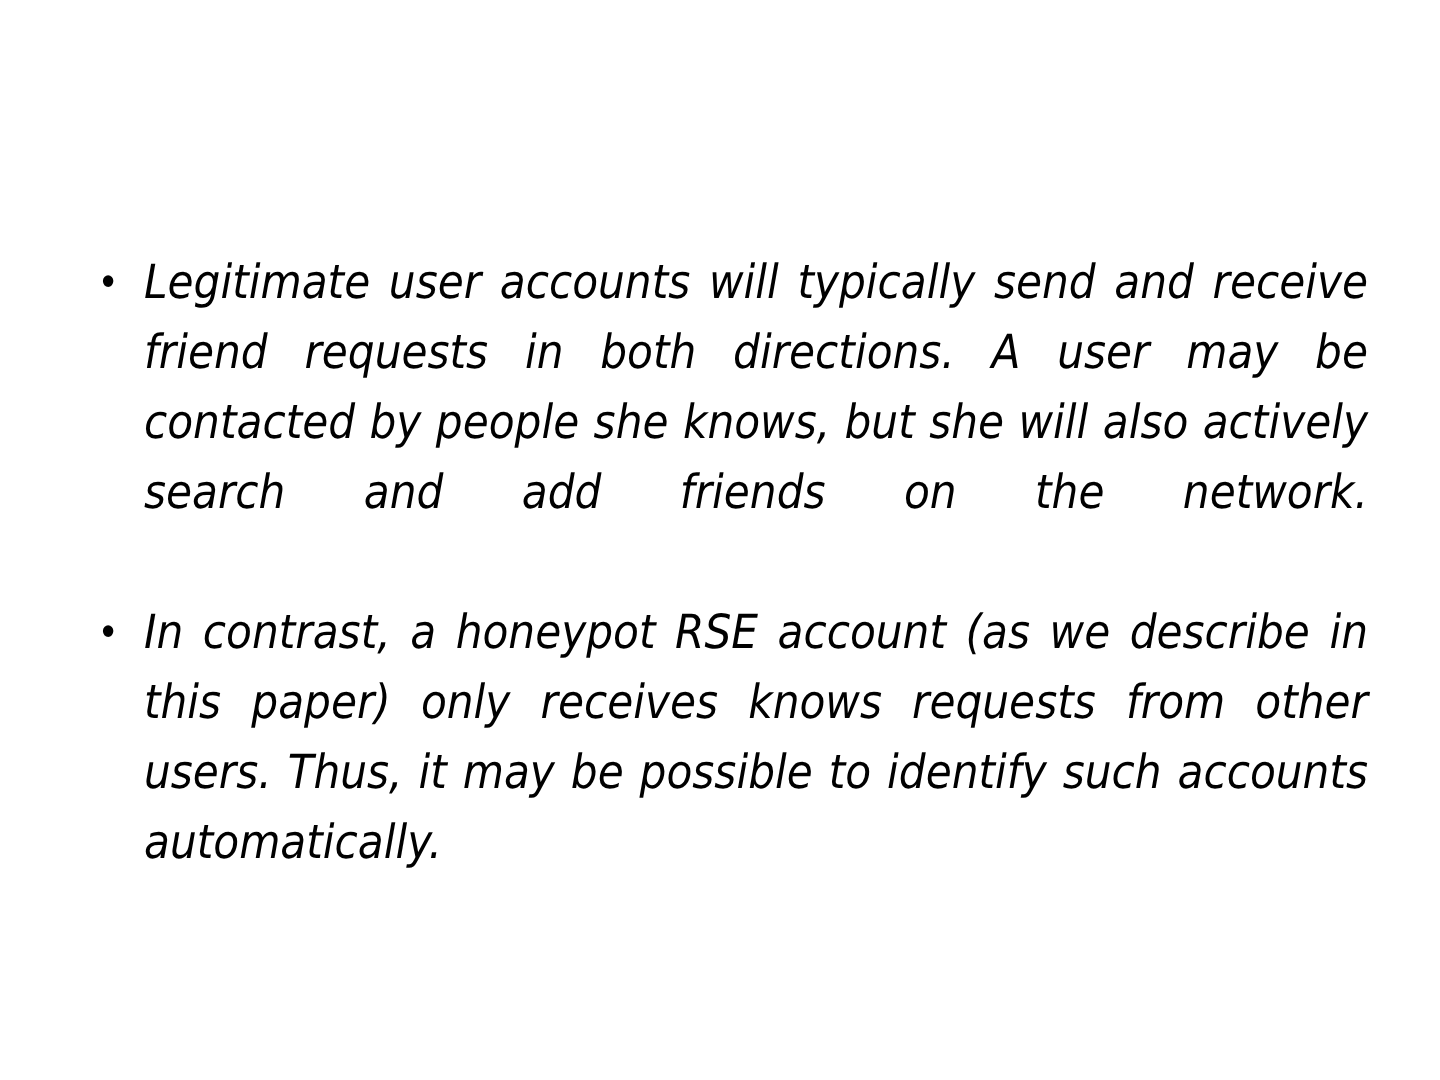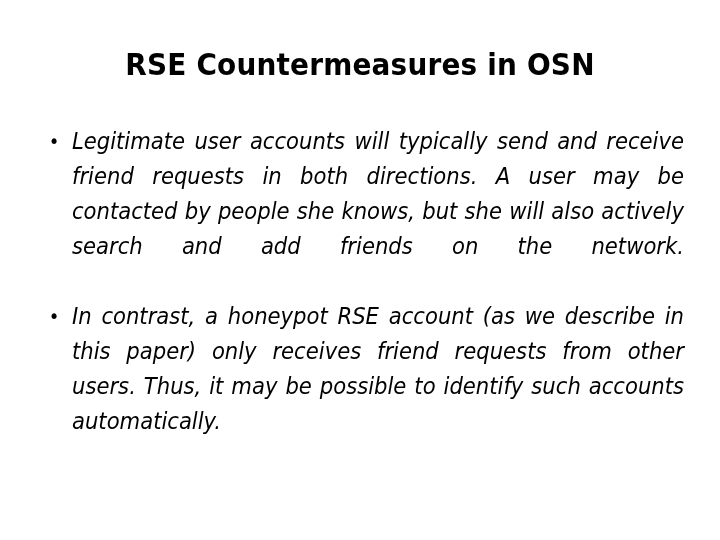--- a/index.html
+++ b/index.html
@@ -75,29 +75,28 @@
     content: "";
     display: inline-block;
     width: 100%;
   }
 </style>
 </head>
 <body>
 
 <div class="slide">
 
-  <div class="slide-title">RSE Countermeasures in OSN</div>
 
   <div class="slide-body">
 
     <div class="bullet-item">
       <span class="bullet-marker">•</span>
       <span class="bullet-text">Legitimate user accounts will typically send and receive friend requests in both directions. A user may be contacted by people she knows, but she will also actively search and add friends on the network.</span>
     </div>
 
     <div class="bullet-item">
       <span class="bullet-marker">•</span>
-      <span class="bullet-text">In contrast, a honeypot RSE account (as we describe in this paper) only receives friend requests from other users. Thus, it may be possible to identify such accounts automatically.</span>
+      <span class="bullet-text">In contrast, a honeypot RSE account (as we describe in this paper) only receives knows requests from other users. Thus, it may be possible to identify such accounts automatically.</span>
     </div>
 
   </div>
 
 </div>
 
 </body></html>

